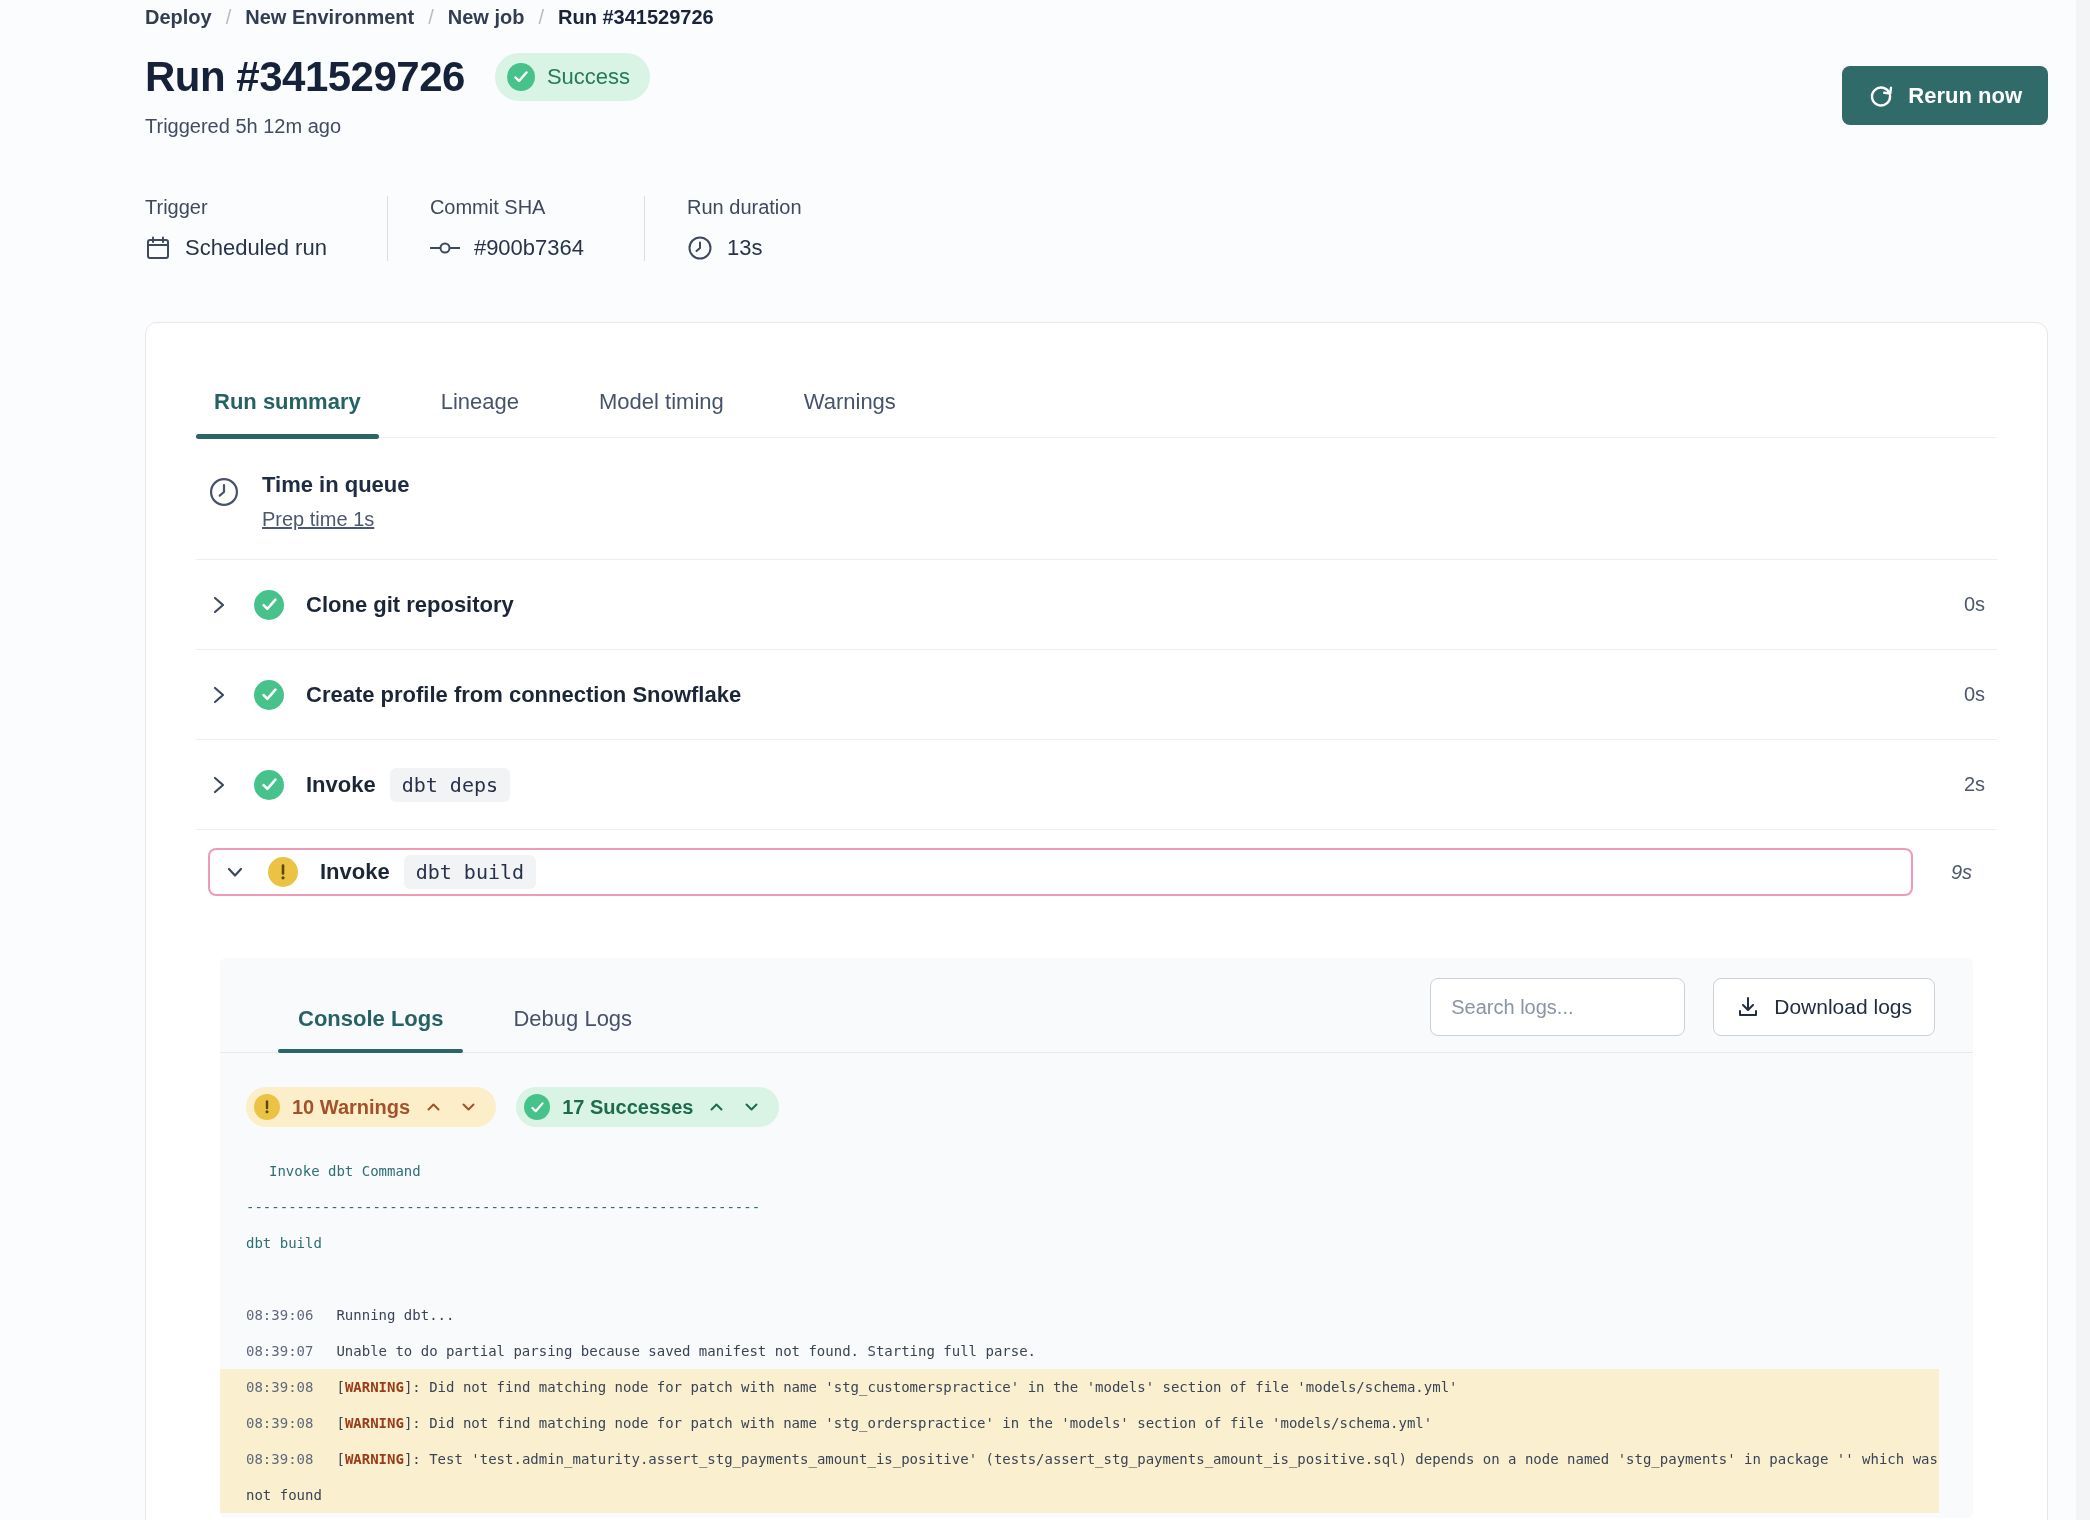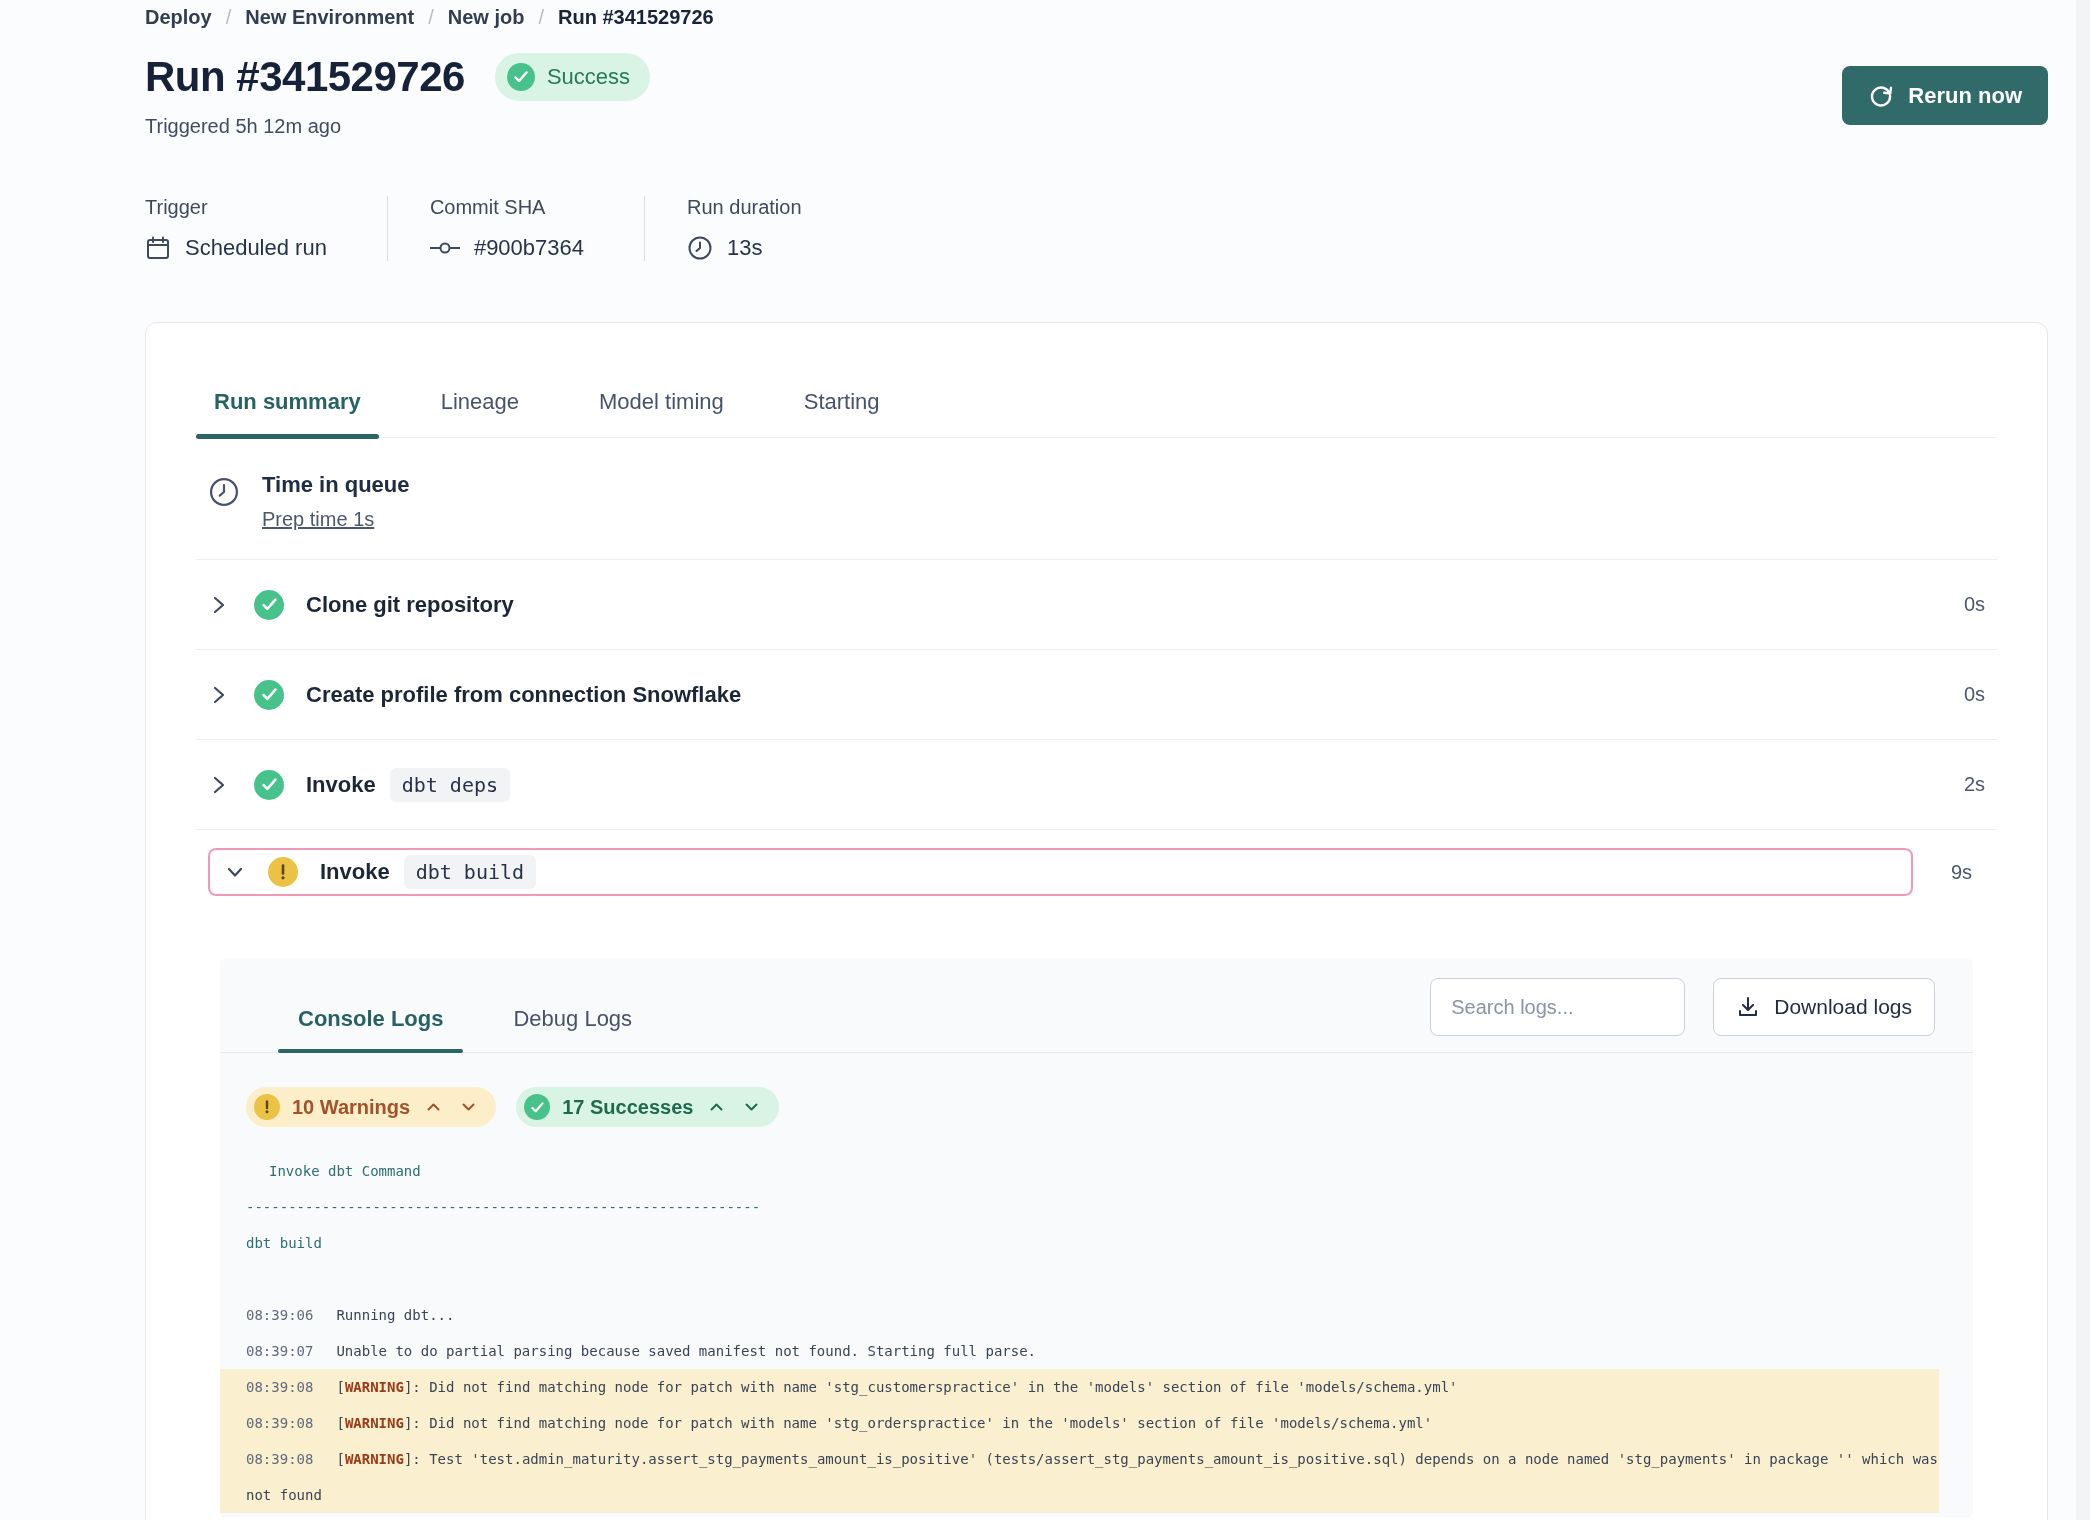--- a/index.html
+++ b/index.html
@@ -62,21 +62,21 @@
   .step { display:flex; align-items:center; height:90px; padding:0 12px; border-bottom:1px solid #eceef1; cursor:pointer; }
   .step .chev { width:22px; display:flex; justify-content:center; margin-right:24px; color:#3d495c; }
   .step .stat { margin-right:22px; display:flex; }
   .step .label { font-size:22px; font-weight:700; color:#1b2637; }
   .code-chip { font-family:"DejaVu Sans Mono", monospace; font-size:20px; background:#f2f3f5; border-radius:6px; padding:5px 12px; margin-left:14px; color:#27324a; }
   .step .duration { margin-left:auto; font-size:20px; color:#4d586c; }
 
   .step.selected-row { border-bottom:none; height:84px; padding:0; }
   .sel-box { display:flex; align-items:center; flex:1; border:2px solid #f09ab6; border-radius:8px; height:48px; padding:0 14px; margin:0 22px 0 12px; }
   .sel-box .chev { margin-right:22px; }
-  .step.selected-row .duration { margin-left:16px; width:46px; }
+  .step.selected-row .duration { margin-left:16px; width:46px;font-style:italic; }
 
   .circle { width:30px; height:30px; border-radius:50%; display:flex; align-items:center; justify-content:center; }
   .circle.ok { background:#47c28b; }
   .circle.warn { background:#ecc244; }
 
   
   .log-panel { margin:44px 24px 0 24px; background:#f9fafb; border-radius:6px; height:560px; }
 
   .log-bar { display:flex; align-items:flex-end; border-bottom:1px solid #e7e9ed; padding:0 38px 0 0; height:95px; }
   .log-tabs { display:flex; gap:30px; margin-left:58px; }
@@ -200,21 +200,21 @@
     </div>
   </div>
 </div>
 
 <div class="card">
 
   <div class="tabs">
     <div class="tab active">Run summary</div>
     <div class="tab">Lineage</div>
     <div class="tab">Model timing</div>
-    <div class="tab">Starting</div>
+    <div class="tab">Warnings</div>
   </div>
 
   <div class="queue">
     <span style="margin-top:4px;">
       <svg width="32" height="32" viewBox="0 0 26 26">
           <circle cx="13" cy="13" r="10.5" stroke="#47536a" stroke-width="1.8" fill="none"></circle>
           <path d="M13 7.5 V13 L9.5 16" stroke="#47536a" stroke-width="1.8" fill="none" stroke-linecap="round" stroke-linejoin="round"></path>
         </svg>
     </span>
     <div>

